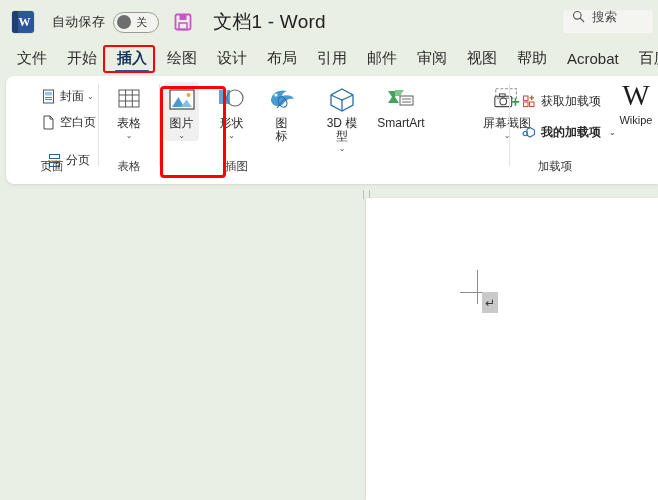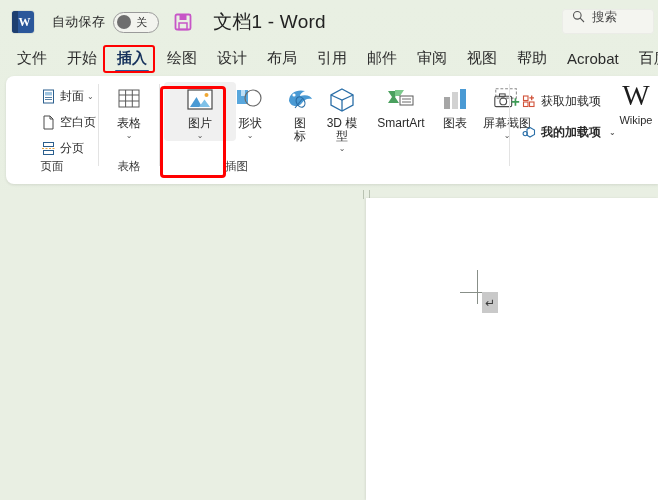--- a/index.html
+++ b/index.html
@@ -213,21 +213,21 @@
   .smallbtn .car {
     font-size: 8px;
     color: #555;
     margin-left: 3px;
   }
 
   
   .bigbtn {
     position: absolute;
     top: 6px;
-    width: 72px;
+    width: 35px;
     display: flex;
     flex-direction: column;
     align-items: center;
     padding-top: 3px;
     border-radius: 4px;
     box-sizing: border-box;
   }
   .bigbtn.sel {
     background: #f0f0f0;
   }
@@ -409,21 +409,21 @@
         </div>
         <div class="smallbtn" style="margin-top:4px;">
           <span class="ic">
             <svg width="15" height="15" viewBox="0 0 15 15">
               <path d="M3 1 h6 l3 3 v10 h-9 z" fill="#fff" stroke="#4a4a4a" stroke-width="1"></path>
               <path d="M9 1 v3 h3" fill="none" stroke="#4a4a4a" stroke-width="1"></path>
             </svg>
           </span>
           <span class="lbl">空白页</span>
         </div>
-        <div class="smallbtn" style="margin-top:4px;">
+        <div class="smallbtn" style="margin-top:16px;justify-content:center;">
           <span class="ic">
             <svg width="15" height="15" viewBox="0 0 15 15">
               <rect x="2.5" y="1.5" width="10" height="4" fill="none" stroke="#2b5f8e" stroke-width="1"></rect>
               <rect x="2.5" y="9.5" width="10" height="4" fill="none" stroke="#2b5f8e" stroke-width="1"></rect>
               <line x1="1" y1="7.5" x2="14" y2="7.5" stroke="#e8a33d" stroke-width="1.2" stroke-dasharray="2 1.5"></line>
             </svg>
           </span>
           <span class="lbl">分页</span>
         </div>
       </div>
@@ -508,30 +508,20 @@
             <path d="M2 3 L13 3 L9 9 L13 15 L2 15 L6 9 Z" fill="#4aa05e"></path>
             <path d="M9 2 L18 2 L14 8 L9 8 Z" fill="#7cc98c"></path>
             <rect x="14" y="8" width="13" height="9" fill="#fff" stroke="#5a5a5a" stroke-width="1"></rect>
             <line x1="16" y1="11" x2="25" y2="11" stroke="#5a5a5a" stroke-width="0.9"></line>
             <line x1="16" y1="14" x2="25" y2="14" stroke="#5a5a5a" stroke-width="0.9"></line>
           </svg>
         </span>
         <span class="blbl">SmartArt</span>
       </div>
 
-      <div class="bigbtn" style="left:272px; width:46px;">
-        <span class="bic">
-          <svg width="28" height="24" viewBox="0 0 28 24">
-            <rect x="3" y="9" width="6" height="12" fill="#a6a6a6"></rect>
-            <rect x="11" y="4" width="6" height="17" fill="#d2d2d2"></rect>
-            <rect x="19" y="1" width="6" height="20" fill="#4a9ad4"></rect>
-          </svg>
-        </span>
-        <span class="blbl">图表</span>
-      </div>
 
       <div class="bigbtn" style="left:316px; width:62px;">
         <span class="bic">
           <svg width="32" height="26" viewBox="0 0 32 26">
             <rect x="4" y="1" width="22" height="10" fill="none" stroke="#8a8a8a" stroke-width="1.1" stroke-dasharray="3 2"></rect>
             <rect x="3" y="9" width="18" height="11" rx="1.5" fill="none" stroke="#4a4a4a" stroke-width="1.2"></rect>
             <rect x="8" y="6.5" width="6" height="3" fill="none" stroke="#4a4a4a" stroke-width="1.1"></rect>
             <circle cx="12" cy="14.5" r="3.6" fill="none" stroke="#4a4a4a" stroke-width="1.2"></circle>
             <line x1="25" y1="11" x2="25" y2="19" stroke="#3d9a54" stroke-width="1.8"></line>
             <line x1="21" y1="15" x2="29" y2="15" stroke="#3d9a54" stroke-width="1.8"></line>
@@ -569,20 +559,21 @@
           <span class="lbl">我的加载项</span>
           <span class="car" style="margin-left:8px;">⌄</span>
         </div>
       </div>
 
       <div class="wiki" style="left:96px;">
         <div class="wbig">W</div>
         <div class="wsm">Wikipe</div>
       </div>
 
+      <div class="grp-label" style="left:0; right:58px;">加载项</div>
     </div>
   </div>
 
   <div class="pic-highlight"></div>
 
   <div class="doc-area">
     <div class="ruler-tick"></div>
     <div class="page"></div>
   </div>
 

